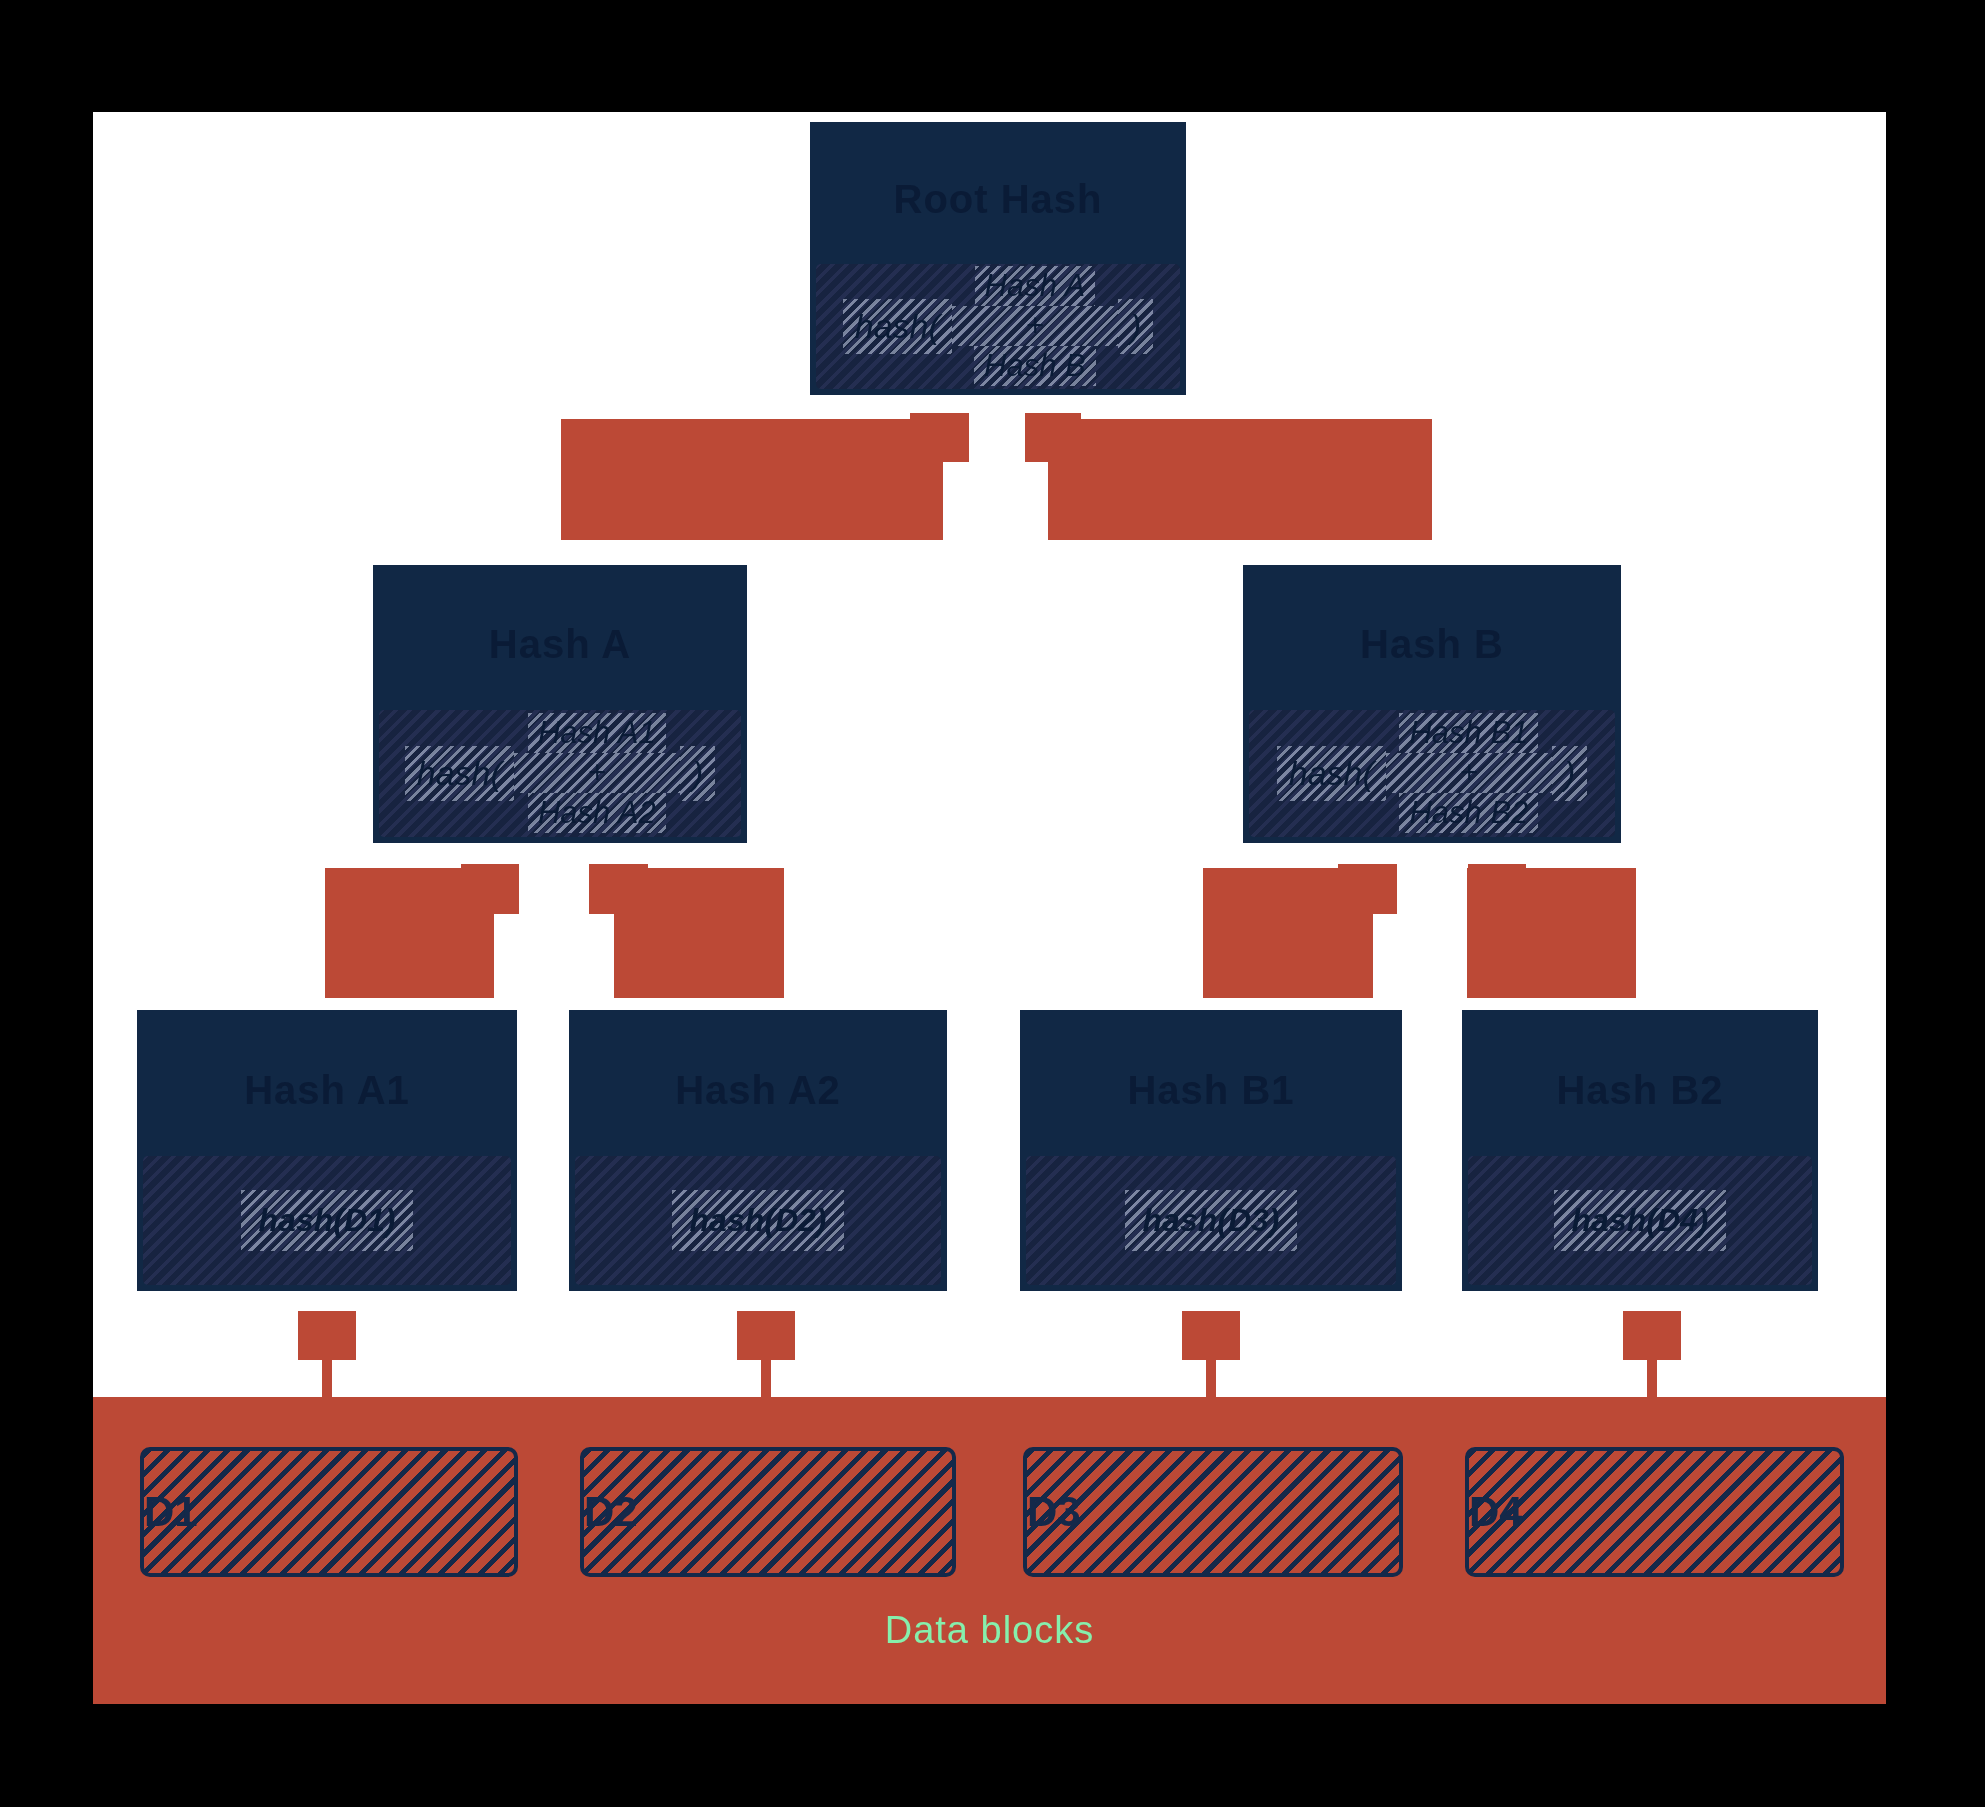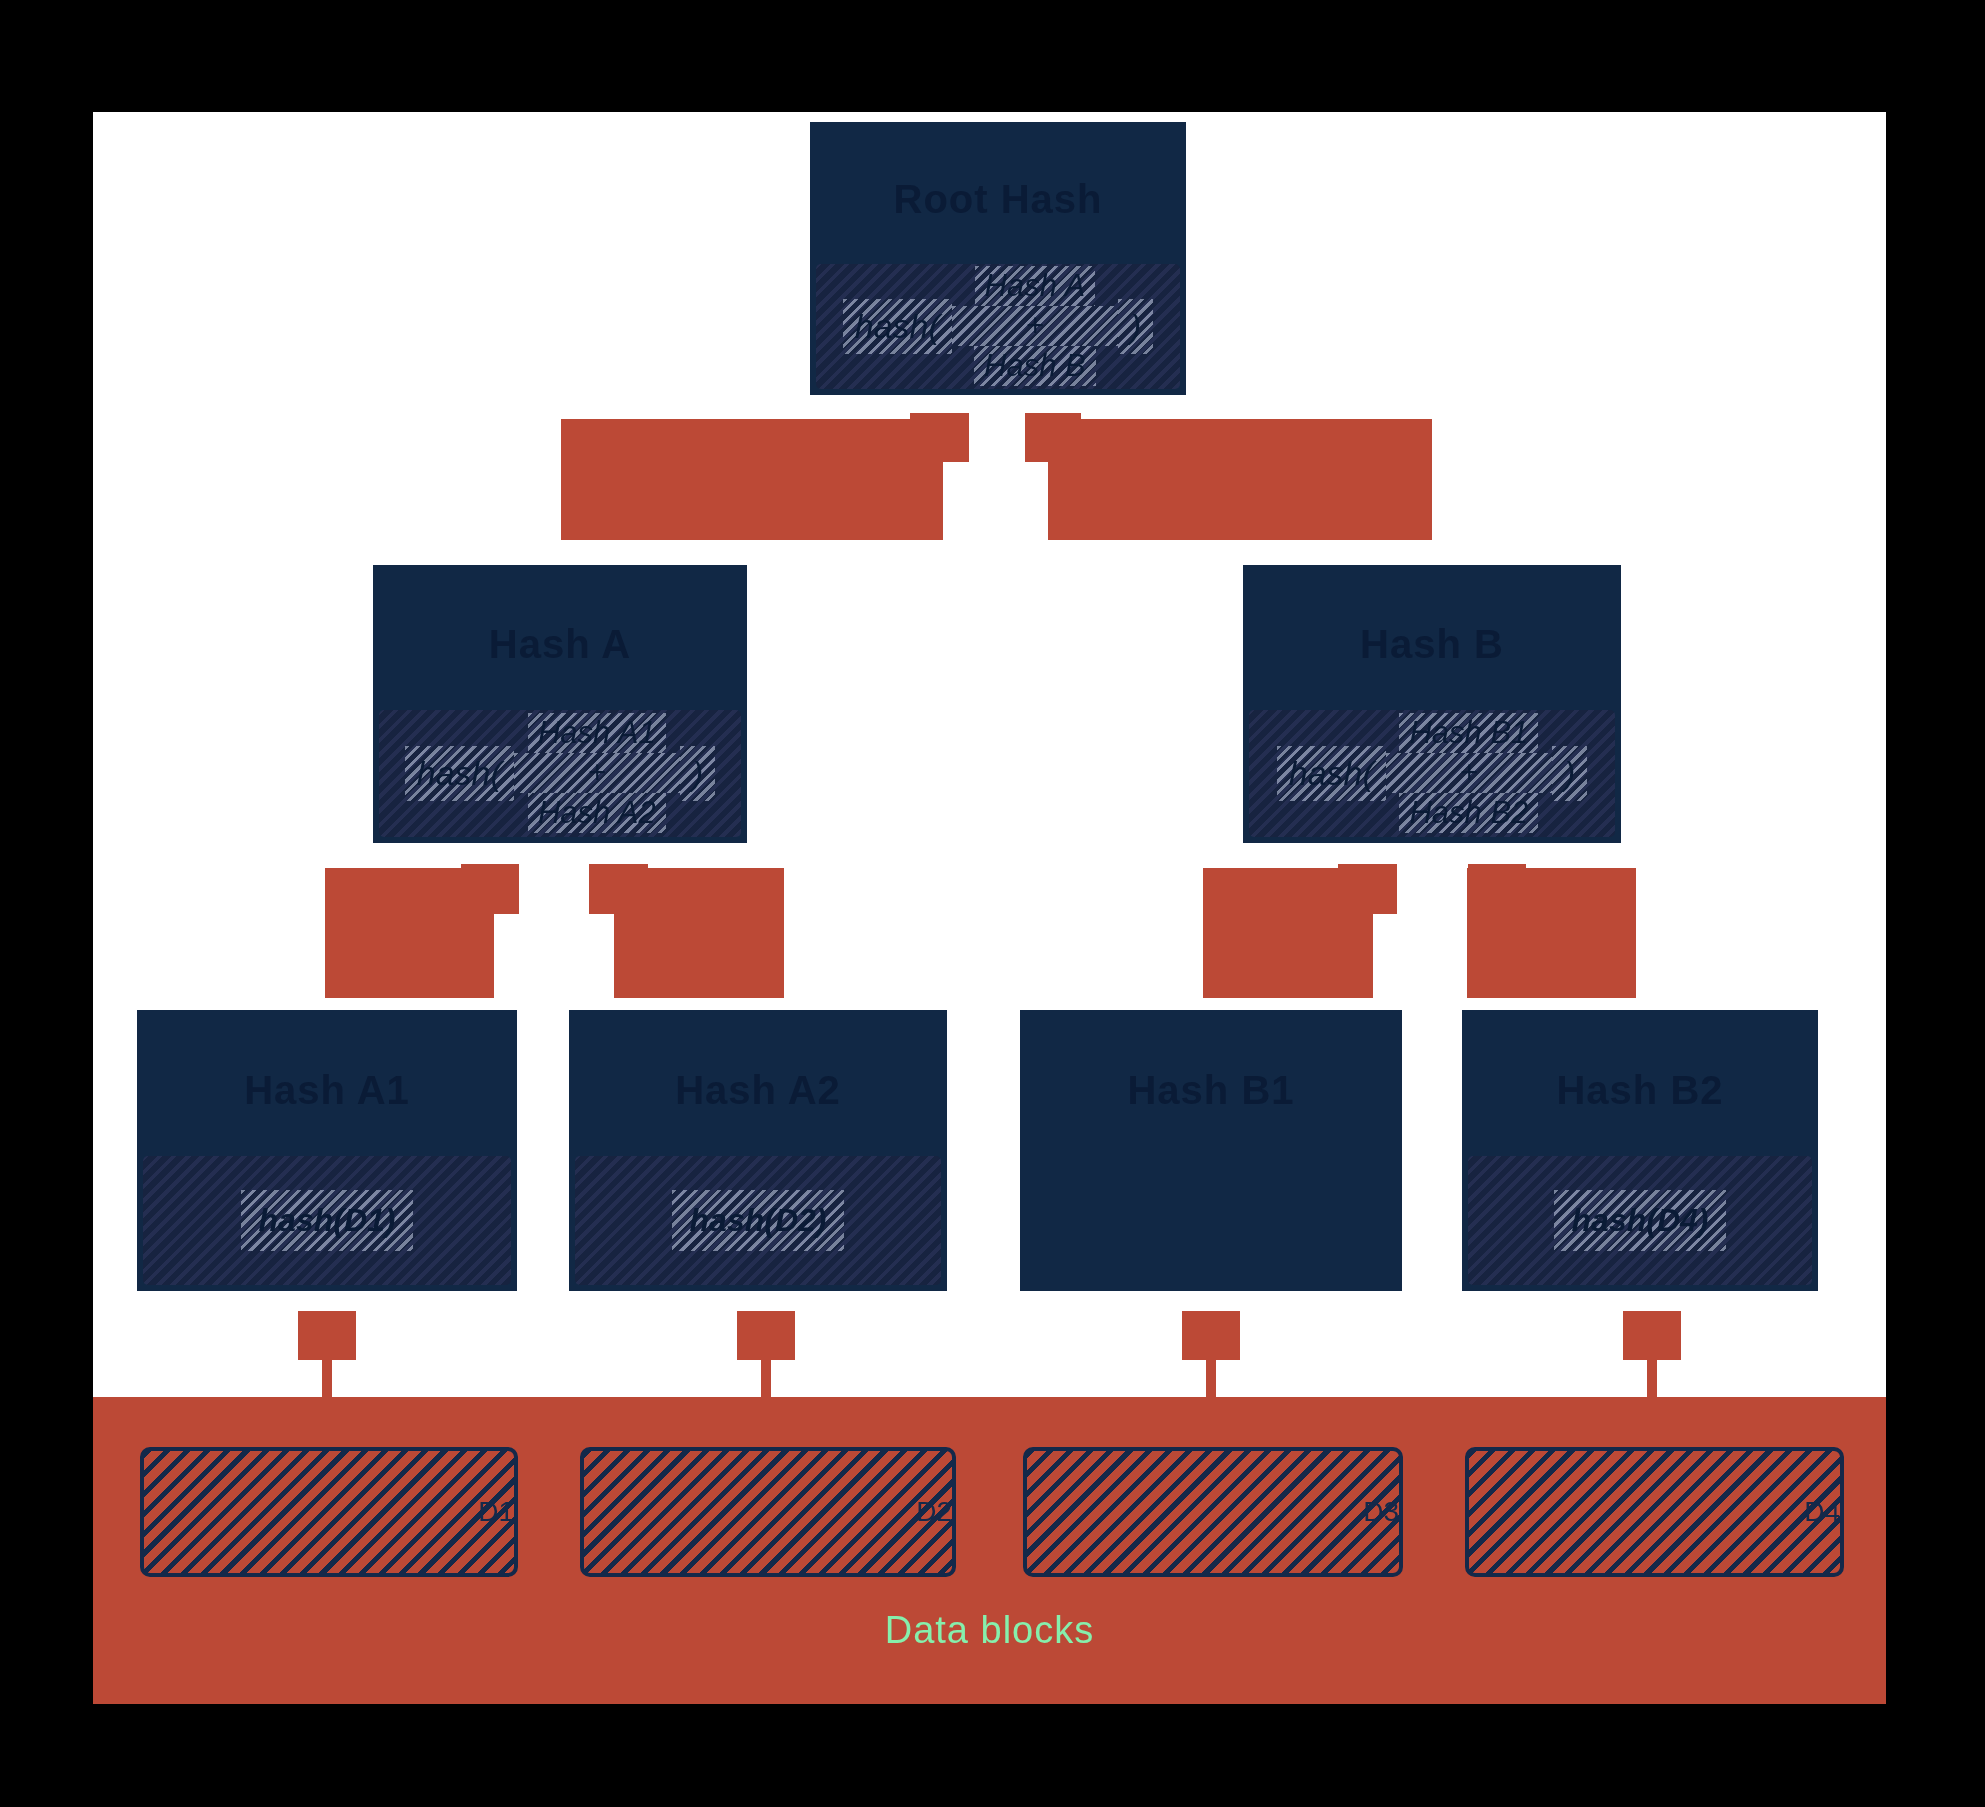--- a/index.html
+++ b/index.html
@@ -37,22 +37,22 @@
 
   
   .red{position:absolute;background:#bc4936;}
 
   
   .data-band{position:absolute;left:0;top:1285px;width:1793px;height:307px;background:#bc4936;}
   .dblock{
     position:absolute;top:50px;height:122px;
     border:4px solid #14294a;border-radius:10px;
     background-image:repeating-linear-gradient(135deg, #14294a 0 5px, rgba(0,0,0,0) 5px 14px);
-    display:flex;align-items:center;justify-content:flex-end;
-    font-size:28px;font-weight:400;color:#14294a;
+    display:flex;align-items:center;justify-content:flex-start;
+    font-size:42px;font-weight:700;color:#14294a;
   }
   .band-caption{
     position:absolute;left:0;right:0;top:212px;text-align:center;
     font-size:38px;font-weight:500;color:#86efac;letter-spacing:1px;
   }
 </style>
 </head>
 <body>
 
 <div class="canvas">
@@ -123,20 +123,23 @@
     </div>
   </div>
   <div class="node" style="left:476px;top:898px;width:378px;height:281px;">
     <div class="ttl">Hash A2</div>
     <div class="sub">
       <span class="band leaf-frm">hash(D2)</span>
     </div>
   </div>
   <div class="node" style="left:927px;top:898px;width:382px;height:281px;">
     <div class="ttl">Hash B1</div>
+    <div class="sub">
+      <span class="band leaf-frm">hash(D3)</span>
+    </div>
   </div>
   <div class="node" style="left:1369px;top:898px;width:356px;height:281px;">
     <div class="ttl">Hash B2</div>
     <div class="sub">
       <span class="band leaf-frm">hash(D4)</span>
     </div>
   </div>
 
   <div class="red" style="left:205px;top:1199px;width:58px;height:49px;"></div>
   <div class="red" style="left:229px;top:1246px;width:10px;height:40px;"></div>

